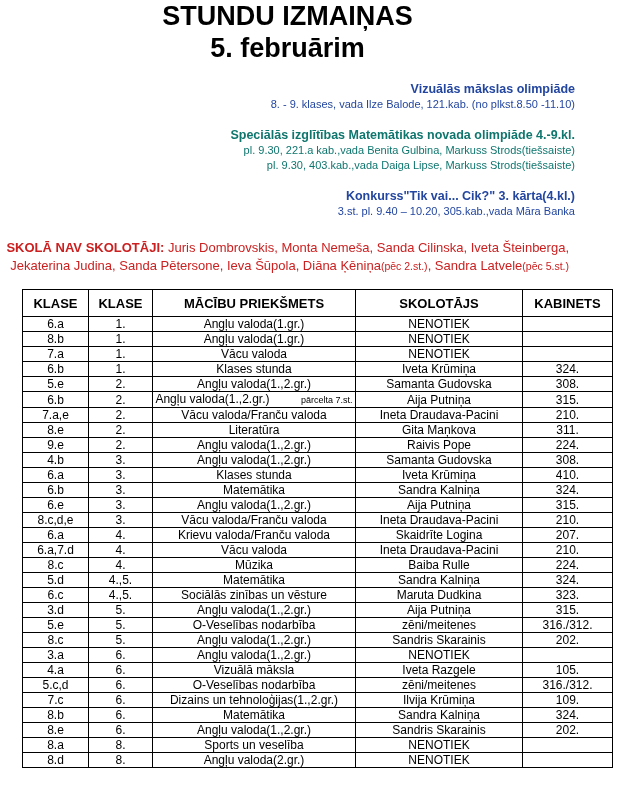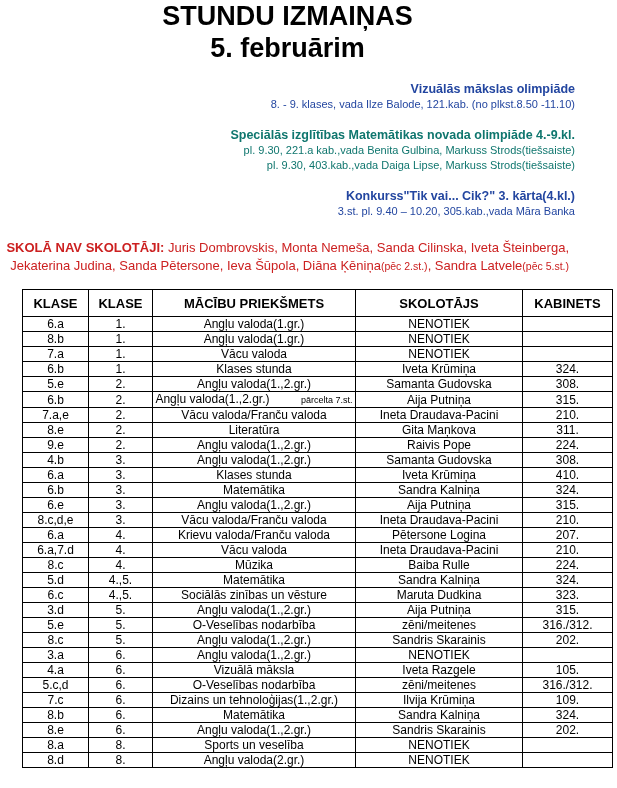--- a/index.html
+++ b/index.html
@@ -223,21 +223,21 @@
           <td>8.c,d,e</td>
           <td>3.</td>
           <td>Vācu valoda/Franču valoda</td>
           <td>Ineta Draudava-Pacini</td>
           <td>210.</td>
         </tr>
         <tr>
           <td>6.a</td>
           <td>4.</td>
           <td>Krievu valoda/Franču valoda</td>
-          <td>Pētersone Logina</td>
+          <td>Skaidrīte Logina</td>
           <td>207.</td>
         </tr>
         <tr>
           <td>6.a,7.d</td>
           <td>4.</td>
           <td>Vācu valoda</td>
           <td>Ineta Draudava-Pacini</td>
           <td>210.</td>
         </tr>
         <tr>

